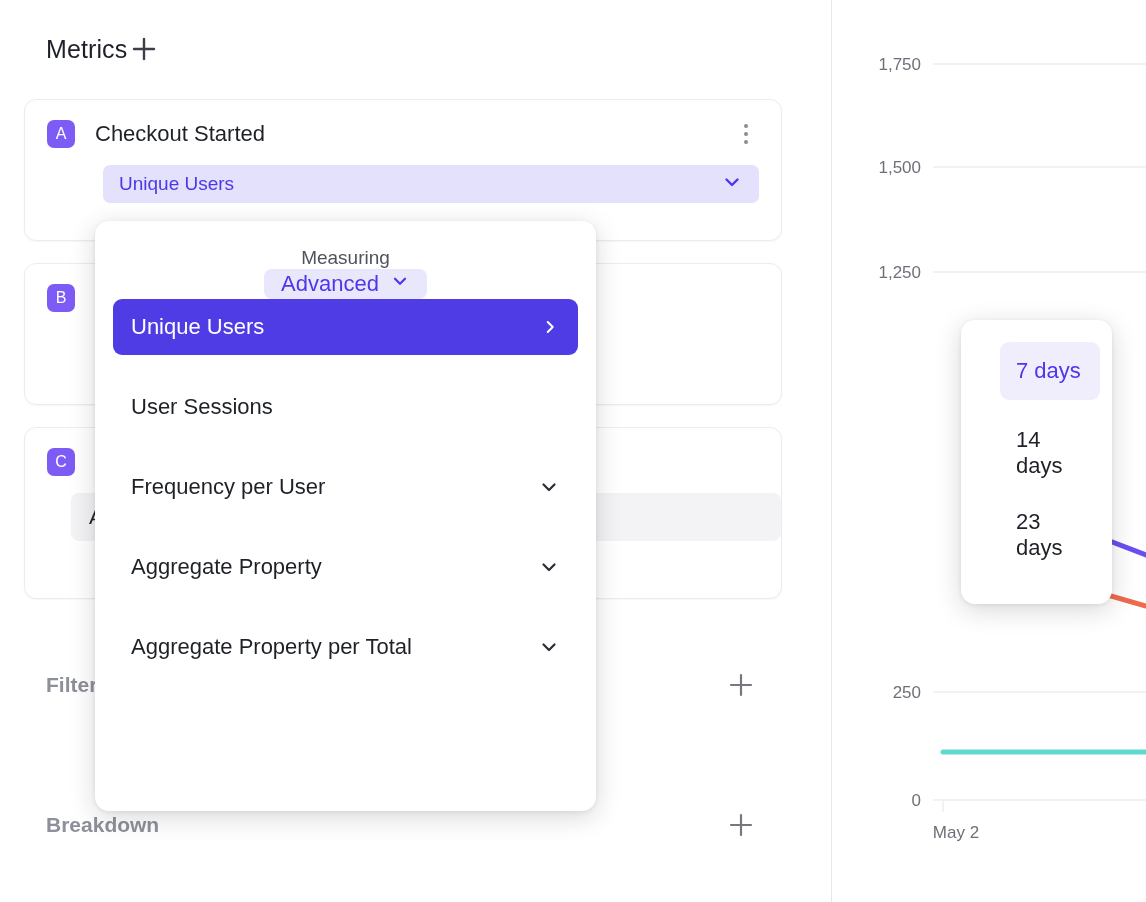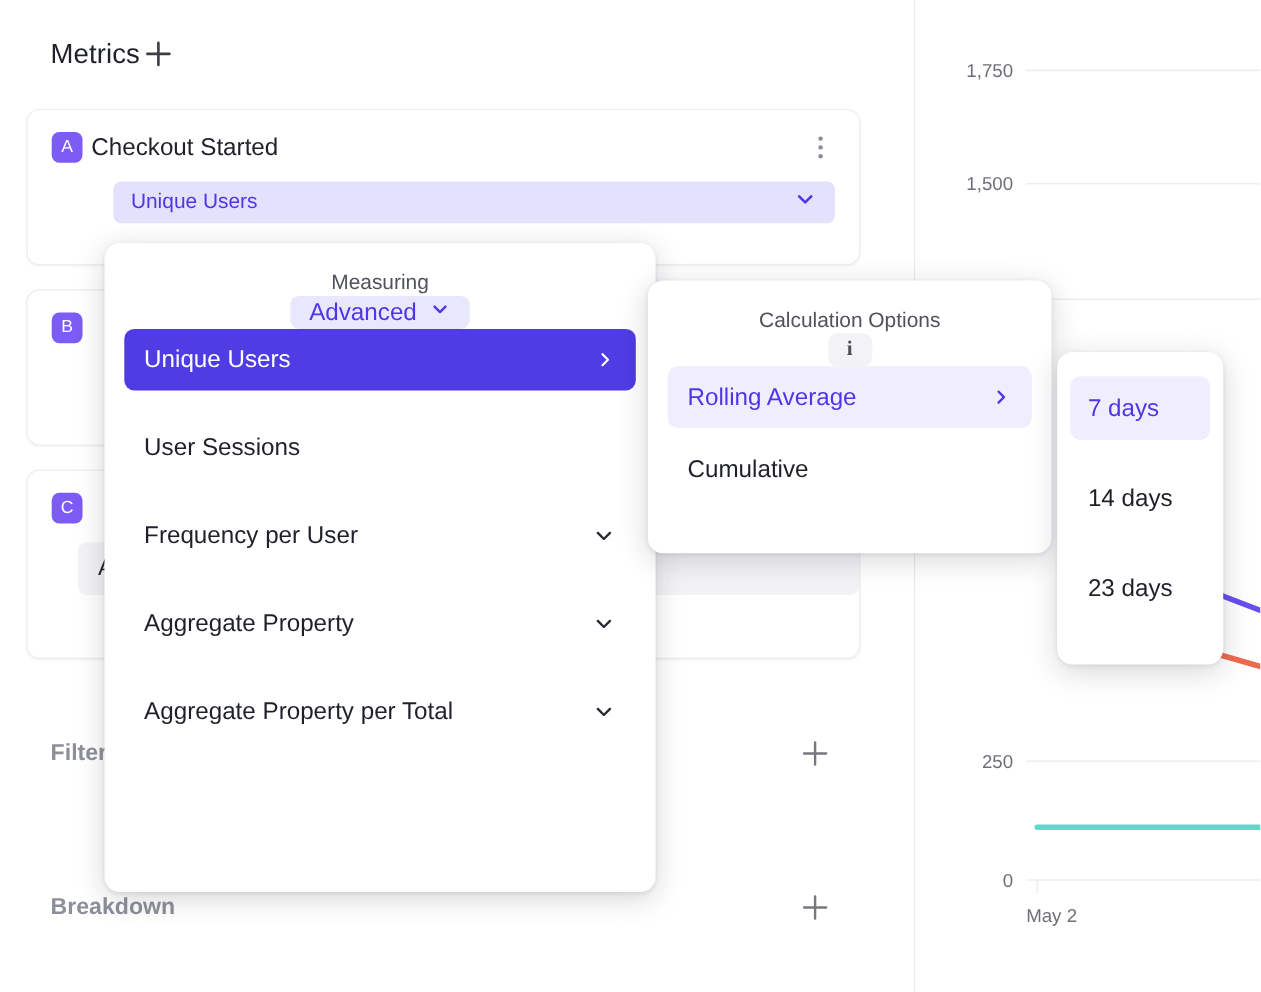--- a/index.html
+++ b/index.html
@@ -39,21 +39,21 @@
   #card-b { top: 263px; height: 142px; }
   #card-c { top: 427px; height: 172px; }
 
   .card-top { display: flex; align-items: center; padding: 20px 22px 0 22px; }
   .badge {
     width: 28px; height: 28px; border-radius: 7px; background: #7c5cf5;
     color: #ffffff; font-size: 16px; display: flex; align-items: center; justify-content: center;
     flex: 0 0 auto;
   }
   .card-title {
-    margin-left: 8px; font-size: 22px; color: #1f2129; font-weight: 400;
+    margin-left: 20px; font-size: 22px; color: #1f2129; font-weight: 400;
     white-space: nowrap; overflow: hidden;
   }
   .kebab { margin-left: auto; width: 26px; height: 26px; display:flex; align-items:center; justify-content:center; cursor:pointer; }
   .kebab i { display:block; width:4px; height:4px; border-radius:50%; background:#8b8d96; }
   .kebab-col { display:flex; flex-direction:column; gap:4px; align-items:center; }
 
   .measure-chip {
     margin: 17px 22px 0 78px; height: 38px; border-radius: 7px;
     background: #e3e1fb; color: #4d37e8; font-size: 19px;
     display: flex; align-items: center; padding: 0 16px; cursor: pointer;
@@ -110,21 +110,21 @@
     height: 56px; border-radius: 9px; display: flex; align-items: center;
     padding: 0 18px; font-size: 22px; color: #1f2129; cursor: pointer;
   }
   .menu-item .arrow { margin-left: auto; display: flex; align-items: center; }
   .menu-item.selected-solid { background: #4f3ce4; color: #ffffff; }
   .menu-item.selected-soft  { background: #f0eefd; color: #4d37e8; }
   .ml-wide .menu-item { margin-bottom: 24px; }
   .ml-wide .menu-item:last-child { margin-bottom: 0; }
 
   #calc-menu .menu-list .menu-item { margin-bottom: 10px; }
-  #days-menu .menu-list { padding: 0 12px; }
+  #days-menu .menu-list { padding: 0 12px; margin-left: 27px; }
   #days-menu .menu-item { height: 58px; font-size: 22px; margin-bottom: 24px; padding: 0 16px; }
   #days-menu .menu-item:last-child { margin-bottom: 0; }
   .days-pad { height: 22px; }
 </style>
 </head>
 <body>
 
 <div id="root">
 
   <div class="left-panel">
@@ -272,39 +272,20 @@
         <span>Aggregate Property per Total</span>
         <span class="arrow">
           <svg width="22" height="22" viewBox="0 0 22 22">
               <path d="M5.5 8.5 L11 14 L16.5 8.5" stroke="#2b2d35" stroke-width="2.2" fill="none" stroke-linecap="round" stroke-linejoin="round"></path>
             </svg>
         </span>
       </div>
     </div>
   </div>
 
-  <div class="popover" id="calc-menu">
-    <div class="pop-head">
-      <span class="pop-head-title">Calculation Options</span>
-      <span class="info-btn">i</span>
-    </div>
-    <div class="menu-list">
-      <div class="menu-item selected-soft">
-        <span>Rolling Average</span>
-        <span class="arrow">
-          <svg width="20" height="20" viewBox="0 0 22 22">
-              <path d="M8.5 5.5 L14 11 L8.5 16.5" stroke="#4d37e8" stroke-width="2.2" fill="none" stroke-linecap="round" stroke-linejoin="round"></path>
-            </svg>
-        </span>
-      </div>
-      <div class="menu-item">
-        <span>Cumulative</span>
-      </div>
-    </div>
-  </div>
 
   <div class="popover" id="days-menu">
     <div class="days-pad"></div>
     <div class="menu-list">
       <div class="menu-item selected-soft">
         <span>7 days</span>
       </div>
       <div class="menu-item">
         <span>14 days</span>
       </div>

